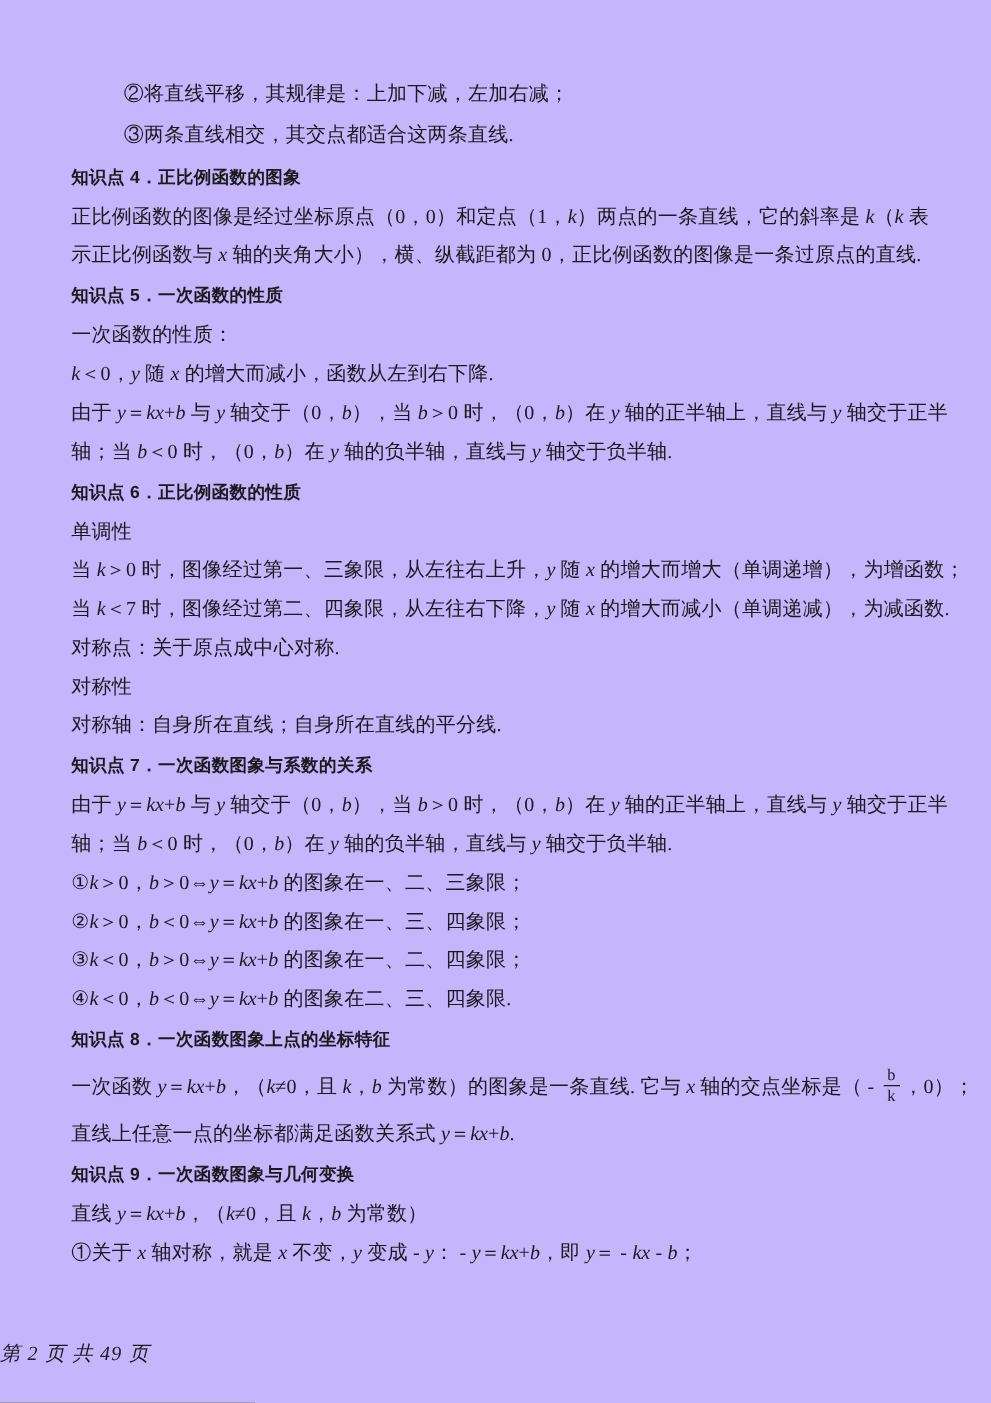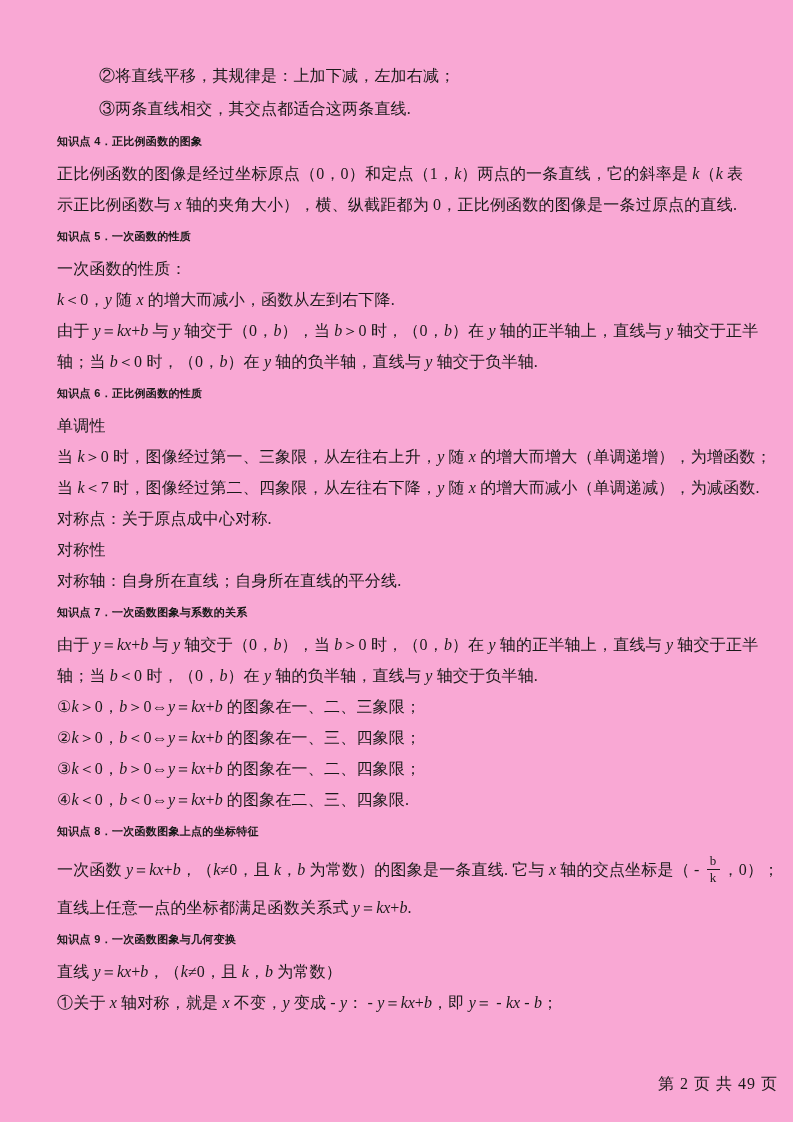--- a/index.html
+++ b/index.html
@@ -2,21 +2,21 @@
 <html><head>
 <meta charset="utf-8">
 <style>
   * { margin: 0; padding: 0; box-sizing: border-box; }
   html, body { background: #888; }
   .page {
     position: relative;
     width: 793px;
     height: 1122px;
     margin: 0 auto;
-    background: #f9a8d4;
+    background: #c4b5fd;
     overflow: hidden;
     color: #1a1a1a;
     font-family: "Liberation Serif", "DejaVu Serif", serif;
   }
   .doc-body {
     padding: 59px 56px 0 57px;
   }
   
   .line {
     font-size: 16px;
@@ -36,21 +36,21 @@
   .line-tall {
     font-size: 16px;
     height: 44px;
     line-height: 44px;
     white-space: nowrap;
     letter-spacing: 0.2px;
   }
   .heading {
     font-family: "Liberation Sans", "DejaVu Sans", sans-serif;
     font-weight: bold;
-    font-size: 11px;
+    font-size: 14px;
     height: 33px;
     line-height: 33px;
     white-space: nowrap;
     letter-spacing: 0.3px;
   }
   .it {
     font-style: italic;
     font-family: "Liberation Serif", "DejaVu Serif", serif;
     letter-spacing: 0;
   }
@@ -74,25 +74,26 @@
     display: block;
     font-size: 13px;
     padding-top: 1px;
     line-height: 1.1;
   }
   .footer {
     position: absolute;
     left: 0;
     right: 15px;
     top: 1069px;
-    text-align: right;
+    text-align: left;
     font-size: 16px;
     height: 30px;
     line-height: 30px;
     letter-spacing: 1px;
+    font-style: italic;
   }
 </style>
 </head>
 <body>
 
 <div class="page">
   <div class="doc-body">
       <div class="line-indent"><span>②将直线平移，其规律是：上加下减，左加右减；</span></div>
       <div class="line-indent"><span>③两条直线相交，其交点都适合这两条直线.</span></div>
       <div class="heading"><span>知识点 4．正比例函数的图象</span></div>

